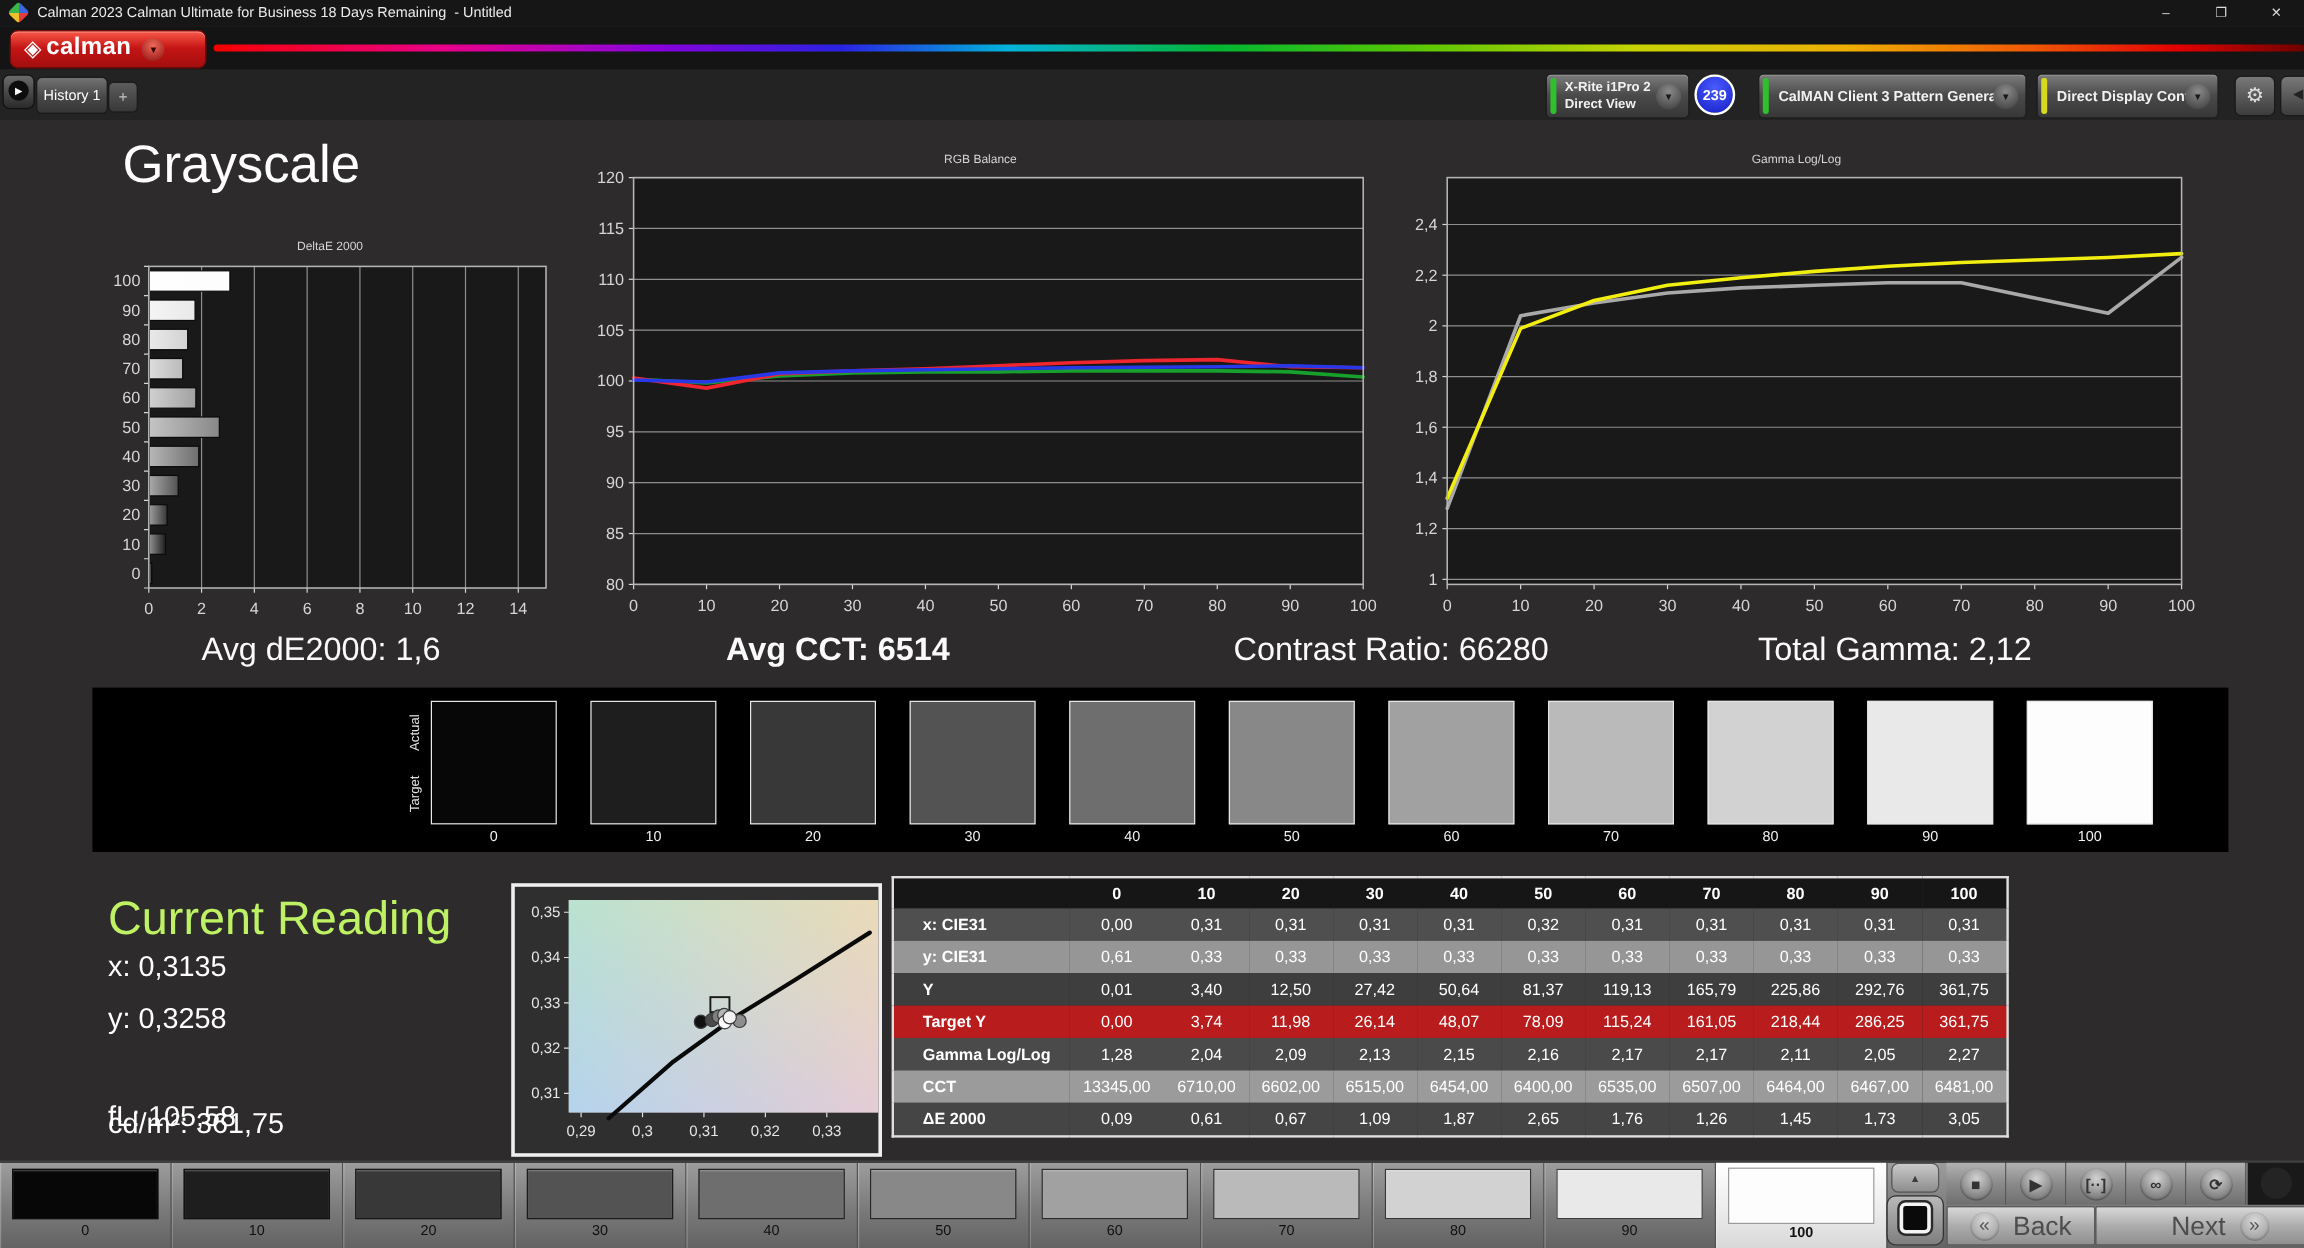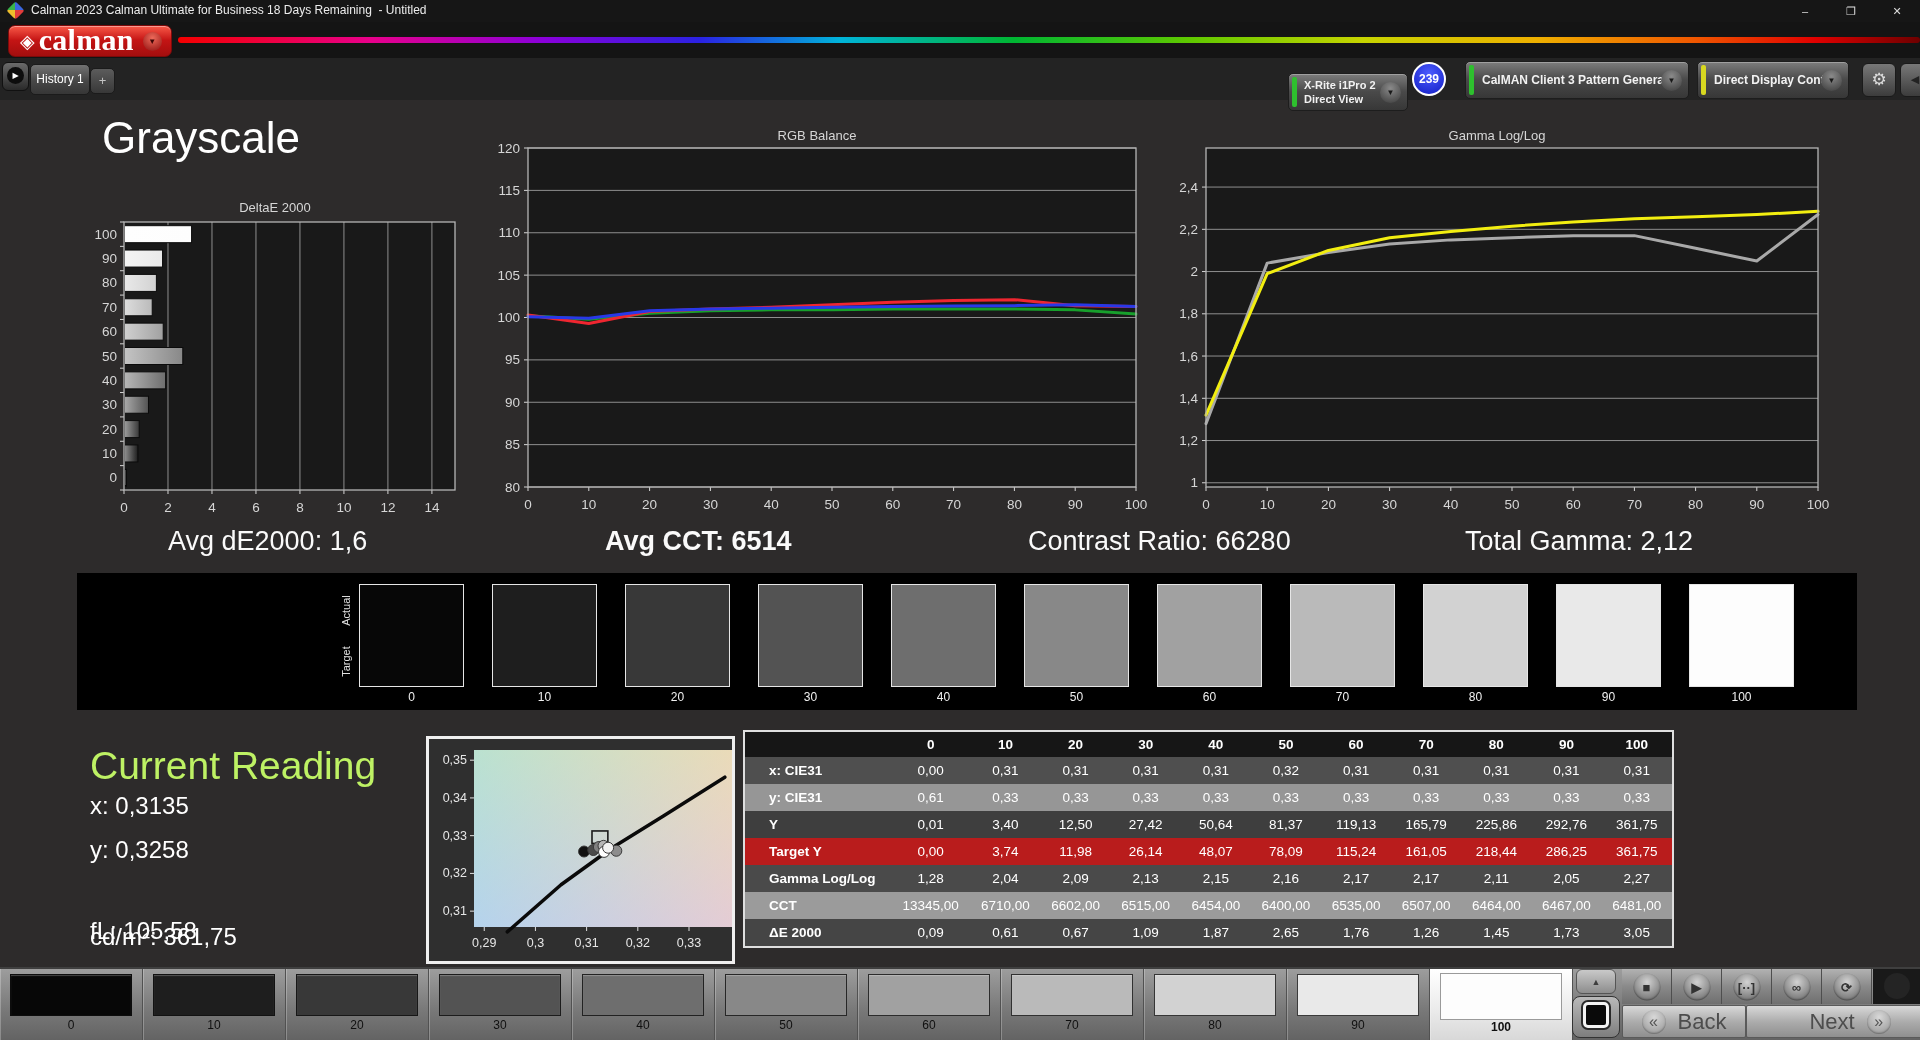--- a/index.html
+++ b/index.html
@@ -15,21 +15,21 @@
   .title-text{position:absolute;left:31px;top:3px;font-size:12px;white-space:pre;}
   .win-controls{position:absolute;right:0;top:0;height:22px;display:flex;}
   .win-btn{width:46px;height:22px;text-align:center;line-height:22px;font-size:11px;color:#dcdcdc;}
 
   
   .logobar{position:absolute;left:0;top:22px;width:1920px;height:36px;background:#141414;}
   .calman-btn{position:absolute;left:8px;top:3px;width:162px;height:30px;border-radius:7px;
               background:linear-gradient(#f95948,#c41414 48%,#a30e0e);border:1px solid #7d0a0a;
               box-shadow:inset 0 1px 0 rgba(255,255,255,.4);display:flex;align-items:center;}
   .calman-glyph{color:#fff;font-size:19px;margin:0 4px 0 11px;}
-  .calman-text{color:#fff;font-size:30px;font-weight:bold;letter-spacing:.3px;margin-top:-3px;font-family:Liberation Serif, serif;}
+  .calman-text{color:#fff;font-size:20px;font-weight:bold;letter-spacing:.3px;margin-top:-3px;}
   .calman-chev{margin-left:9px;width:19px;height:19px;border-radius:50%;
                background:radial-gradient(circle at 50% 32%,#ee6a5a,#8f0e0e);color:#47060        6;
                font-size:8px;text-align:center;line-height:19px;color:#3c0505;}
   .rainbow{position:absolute;left:178px;top:15px;width:1742px;height:6px;border-radius:3px;
            background:linear-gradient(90deg,#f40000 0%,#e8008a 11%,#8a00da 21%,#2a22e2 30%,#00b4da 38%,
                        #00b632 48%,#5ec800 58%,#c6d400 68%,#eeb000 78%,#f05800 87%,#e00000 94%,#6e0000 100%);}
 
   
   .tabbar{position:absolute;left:0;top:58px;width:1920px;height:42px;background:#232323;}
   .panel-btn{position:absolute;left:2px;top:4px;width:25px;height:27px;border-radius:6px;
@@ -56,21 +56,21 @@
          color:#fff;font-size:12px;font-weight:bold;text-align:center;line-height:30px;}
   .gear-btn{position:absolute;left:1862px;top:5px;width:32px;height:32px;border-radius:6px;
             background:linear-gradient(#787878,#3c3c3c);border:1px solid #1a1a1a;
             color:#dcdcdc;font-size:17px;text-align:center;line-height:31px;}
   .edge-btn{position:absolute;left:1900px;top:5px;width:28px;height:32px;border-radius:6px;
             background:linear-gradient(#787878,#3c3c3c);border:1px solid #1a1a1a;
             color:#222;font-size:11px;text-align:center;line-height:31px;}
 
   
   .page-title{position:absolute;left:102px;top:113px;font-size:44px;color:#ffffff;}
-  .chart-title{position:absolute;font-size:13px;color:#d6d6d6;text-align:center;width:300px;}
+  .chart-title{position:absolute;font-size:10px;color:#d6d6d6;text-align:center;width:300px;}
   .stat{position:absolute;top:526px;font-size:27px;color:#fafafa;white-space:nowrap;}
 
   svg text{font-family:"Liberation Sans",sans-serif;}
 
   
   .strip-band{position:absolute;left:77px;top:573px;width:1780px;height:137px;background:#000;}
   .v-label{position:absolute;left:218px;width:103px;height:13px;text-align:center;color:#e2e2e2;
            font-size:11px;transform:rotate(-90deg);}
   .strip-swatches{position:absolute;left:282px;top:11px;display:flex;gap:28px;}
   .strip-cell{width:105px;}
@@ -150,21 +150,21 @@
     <div class="rainbow"></div>
   </div>
 
   <div class="tabbar">
     <div class="panel-btn">
       <div class="pc">▶</div>
     </div>
     <div class="tab-history">History 1</div>
     <div class="tab-add">+</div>
 
-    <div class="drop" style="left:1288px;width:118px;margin-top:12px;">
+    <div class="drop" style="left:1288px;width:118px;">
       <div class="accent" style="background:#2ec02e;"></div>
       <div class="meter-text">
         <div>X-Rite i1Pro 2</div>
         <div>Direct View</div>
       </div>
       <div class="chev">▼</div>
     </div>
     <div class="badge">239</div>
 
     <div class="drop" style="left:1465px;width:222px;">

